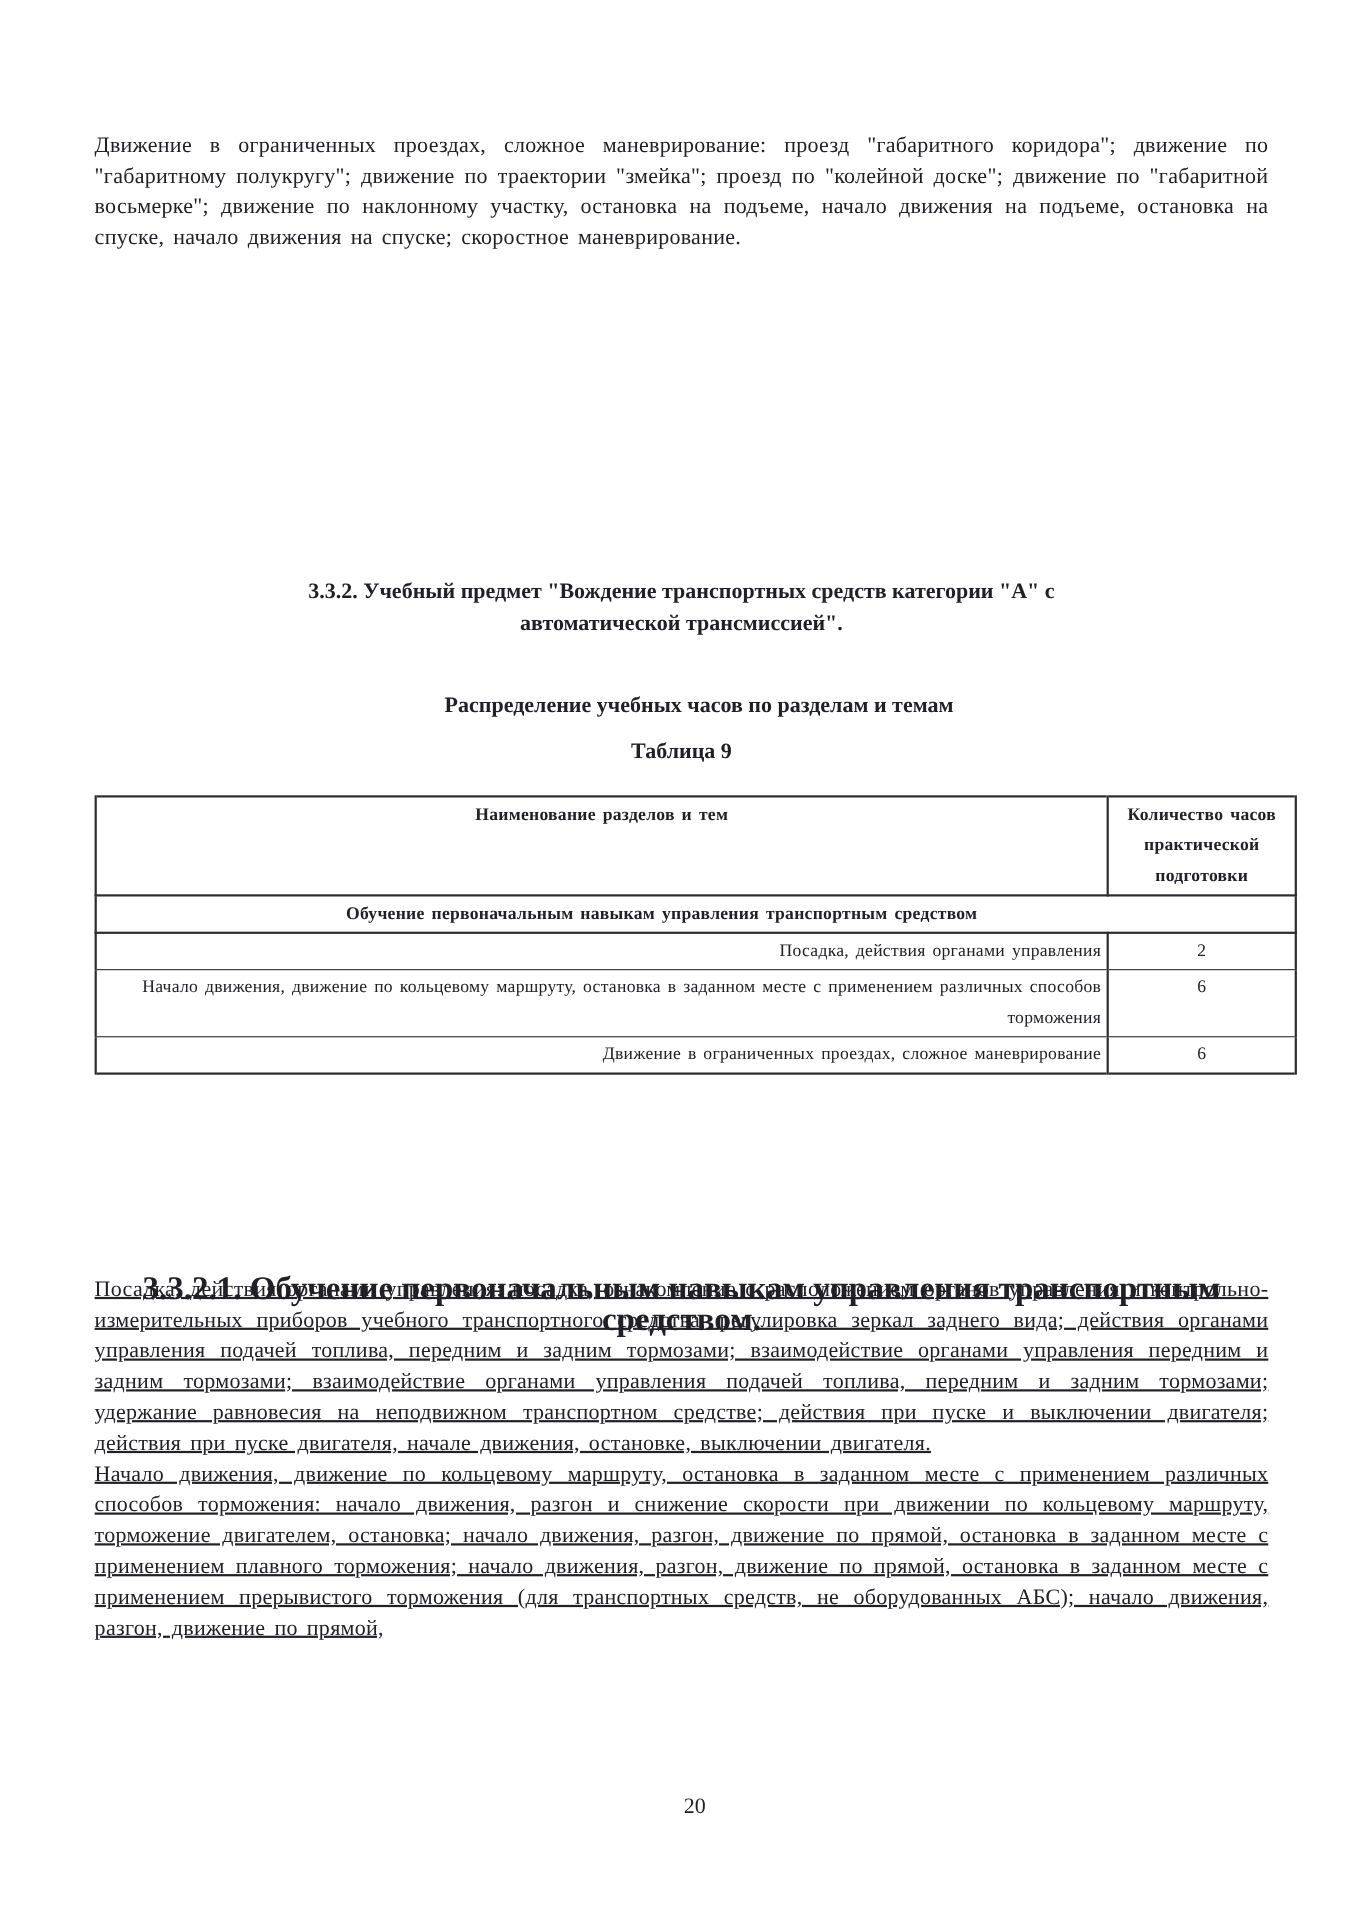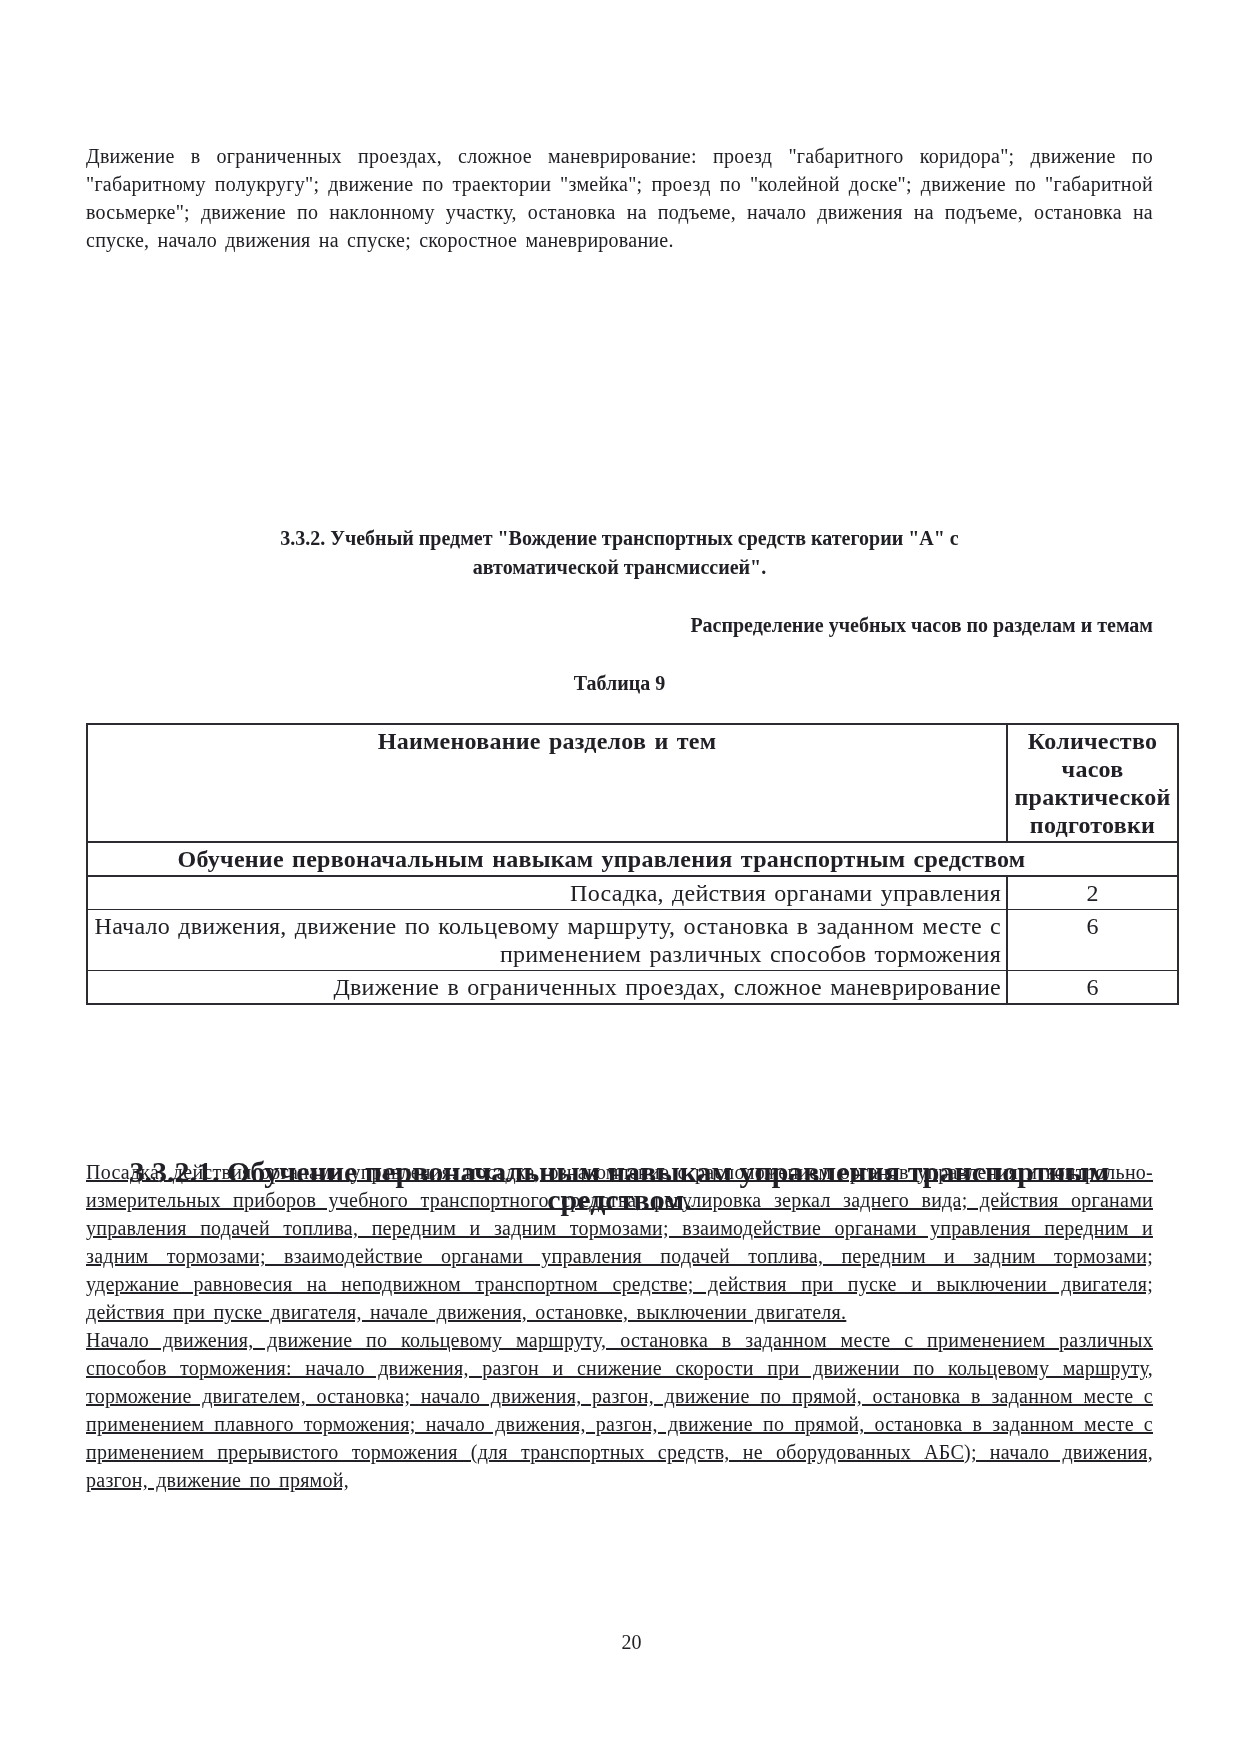--- a/index.html
+++ b/index.html
@@ -19,39 +19,39 @@
     overflow: hidden;
   }
   .abs { position: absolute; left: 86px; width: 1067px; }
 
   .body-text {
     text-align: justify;
     word-spacing: 3px;
     letter-spacing: 0.25px;
     margin: 0;
   }
-  .intro { top: 118px; margin-top: 24px; }
+  .intro { top: 118px; }
 
   .heading {
     top: 524px;
     text-align: center;
     font-weight: bold;
     margin: 0;
     font-size: 20px;
     line-height: 29px;
   }
   .heading-inner {
     display: inline-block;
     max-width: 810px;
   }
   .subtitle {
     top: 611px;
-    text-align: right;
+    text-align: center;
     font-weight: bold;
-    margin: 0;
+    margin: 16px;
   }
   .table-label {
     top: 669px;
     text-align: center;
     font-weight: bold;
     margin: 0;
   }
 
   table.hours {
     top: 723px;
@@ -61,21 +61,21 @@
   }
   table.hours, table.hours td, table.hours th {
     border: 1px solid #2b2b31;
   }
   table.hours { border: 2px solid #2b2b31; }
   table.hours td, table.hours th {
     border-left-width: 2px;
     border-right-width: 2px;
     padding: 2px 5px;
     vertical-align: top;
-    font-size: 24px;
+    font-size: 16px;
     line-height: 28px;
     word-spacing: 2px;
     letter-spacing: 0.25px;
   }
   table.hours thead th { border-bottom-width: 2px; }
   th.col-name { width: 908px; font-weight: bold; text-align: center; }
   th.col-hours { width: 159px; font-weight: bold; text-align: center; padding: 2px 1px; }
   tr.group-row td {
     font-weight: bold;
     text-align: center;

